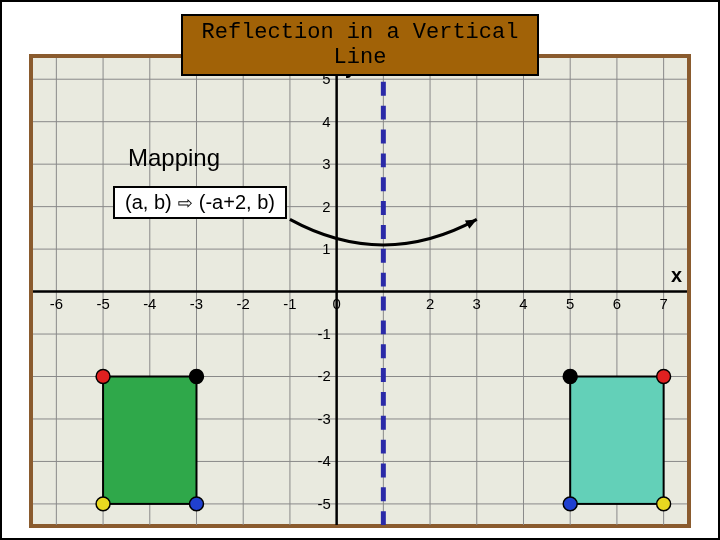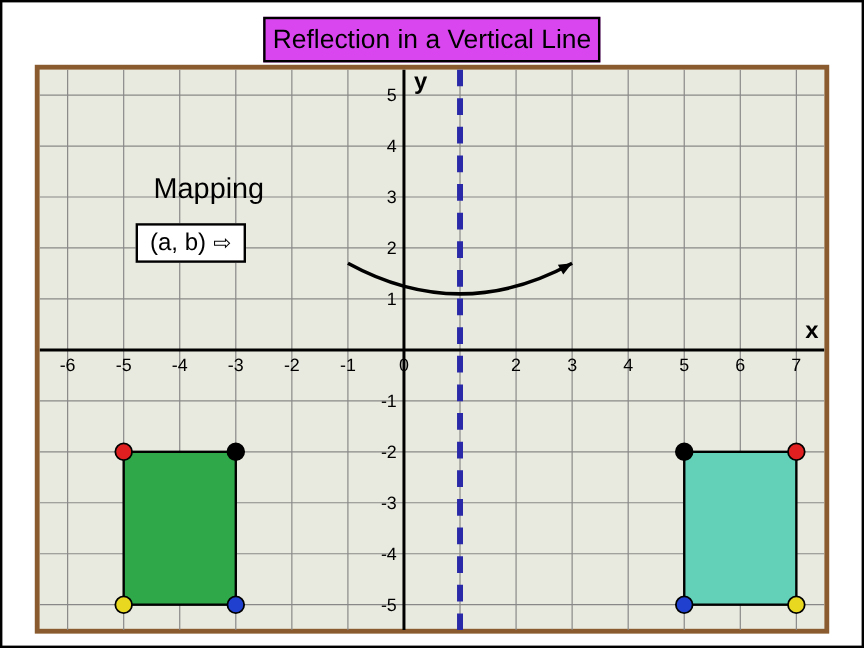--- a/index.html
+++ b/index.html
@@ -13,24 +13,24 @@
     height: 540px;
     position: relative;
     box-sizing: border-box;
     border: 2px solid #000;
   }
   .title-box {
     position: absolute;
     top: 12px;
     left: 50%;
     transform: translateX(-50%);
-    background: #d946ef;
+    background: #a16207;
     border: 2px solid #000;
     padding: 4px 6px;
-    font-family: Liberation Sans, sans-serif;
+    font-family: Liberation Mono, monospace;
     font-size: 22px;
     font-weight: 400;
     text-align: center;
     z-index: 20;
   }
   .chart {
     position: absolute;
     left: 27px;
     right: 27px;
     top: 52px;
@@ -85,21 +85,21 @@
     position: absolute;
     font-family: "Comic Sans MS", Arial, sans-serif;
     font-size: 20px;
     left: 80px;
     top: 128px;
     z-index: 10;
     background: #fff;
     border: 2px solid #000;
     padding: 3px 10px;
     display: flex;
-    align-items: flex-start;
+    align-items: center;
     gap: 6px;
   }
   .arrow-glyph {
     font-size: 18px;
   }
 </style>
 </head>
 <body>
 
 <div class="outer-frame">
@@ -107,20 +107,21 @@
   <div class="title-box">
     <span>Reflection in a Vertical Line</span>
   </div>
 
   <div class="chart">
 
     <div class="mapping-heading">Mapping</div>
     <div class="mapping-rule">
       <span>(a, b)</span>
       <span class="arrow-glyph">⇨</span>
+      <span>(-a+2, b)</span>
     </div>
 
     <svg class="chart-inner" id="chart-svg" preserveAspectRatio="none" viewBox="0 0 658 470">
         <g class="grid">
           <line x1="23.5" y1="0" x2="23.5" y2="470"></line>
           <line x1="70.5" y1="0" x2="70.5" y2="470"></line>
           <line x1="117.5" y1="0" x2="117.5" y2="470"></line>
           <line x1="164.5" y1="0" x2="164.5" y2="470"></line>
           <line x1="211.50000000000003" y1="0" x2="211.50000000000003" y2="470"></line>
           <line x1="258.5" y1="0" x2="258.5" y2="470"></line>

